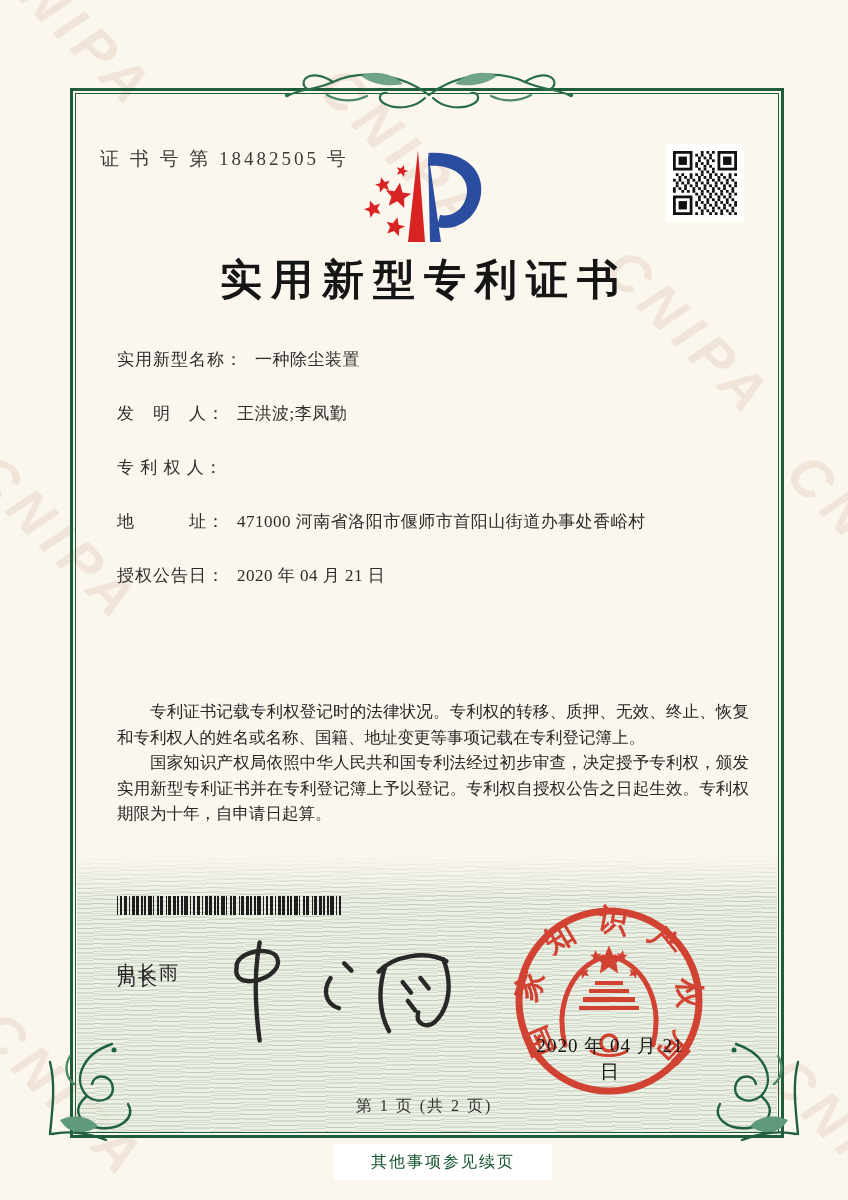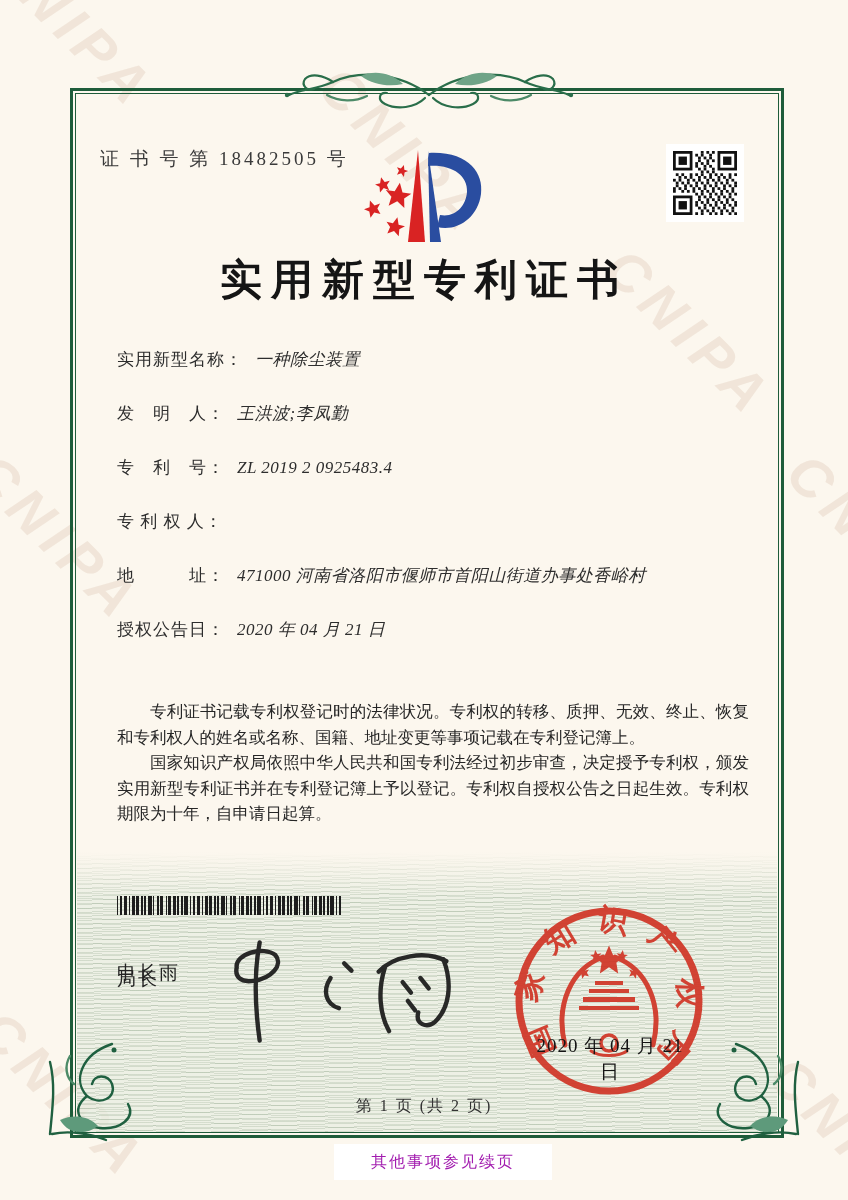--- a/index.html
+++ b/index.html
@@ -54,21 +54,21 @@
     text-align:center;font-size:42px;font-weight:700;letter-spacing:9px;color:#151515;
   }
   
   .fields{
     position:absolute;left:117px;top:349px;width:640px;z-index:2;
     display:flex;flex-direction:column;gap:33px;
     font-size:17px;line-height:21px;color:#2d2d2d;
   }
   .frow{display:flex;white-space:nowrap;}
   .flabel{letter-spacing:1px;}
-  .fvalue{margin-left:12px;letter-spacing:0.5px;font-style:italic;}
+  .fvalue{margin-left:12px;letter-spacing:0.5px;}
   .grant-pair2{margin-left:72px;display:flex;}
   
   .bodytext{
     position:absolute;left:117px;top:699px;width:632px;z-index:2;
     font-size:16.5px;line-height:25.5px;text-align:justify;color:#262626;
   }
   .bodytext p{margin:0;text-indent:2em;}
   
   .barcode{
     position:absolute;left:117px;top:896px;width:226px;height:19px;z-index:2;
@@ -86,21 +86,21 @@
     text-align:center;font-size:19px;letter-spacing:1px;color:#141414;
   }
   
   .page-info{
     position:absolute;left:70px;top:1096px;width:708px;z-index:2;
     text-align:center;font-size:16px;letter-spacing:2px;color:#333;
   }
   .cont-note{
     position:absolute;left:334px;top:1144px;width:218px;height:36px;z-index:2;
     background:#ffffff;display:flex;align-items:center;justify-content:center;
-    font-size:16px;letter-spacing:2px;color:#a21caf;
+    font-size:16px;letter-spacing:2px;color:#14532d;
   }
 </style>
 </head>
 <body>
 
 <span class="wm" style="left:-34px;top:-8px;">CNIPA</span>
 <span class="wm" style="left:298px;top:118px;">CNIPA</span>
 <span class="wm" style="left:584px;top:300px;">CNIPA</span>
 <span class="wm" style="left:-48px;top:505px;">CNIPA</span>
 <span class="wm" style="left:766px;top:505px;">CNIPA</span>
@@ -329,24 +329,20 @@
 <div class="fields">
   <div class="frow">
     <span class="flabel">实用新型名称：</span>
     <span class="fvalue">一种除尘装置</span>
   </div>
   <div class="frow">
     <span class="flabel">发　明　人：</span>
     <span class="fvalue">王洪波;李凤勤</span>
   </div>
   <div class="frow">
-    <span class="flabel">专　利　号：</span>
-    <span class="fvalue">ZL 2019 2 0925483.4</span>
-  </div>
-  <div class="frow">
     <span class="flabel">专 利 权 人：</span>
   </div>
   <div class="frow">
     <span class="flabel">地　　　址：</span>
     <span class="fvalue">471000  河南省洛阳市偃师市首阳山街道办事处香峪村</span>
   </div>
   <div class="frow">
     <span class="flabel">授权公告日：</span>
     <span class="fvalue">2020 年 04 月 21 日</span>
   </div>

